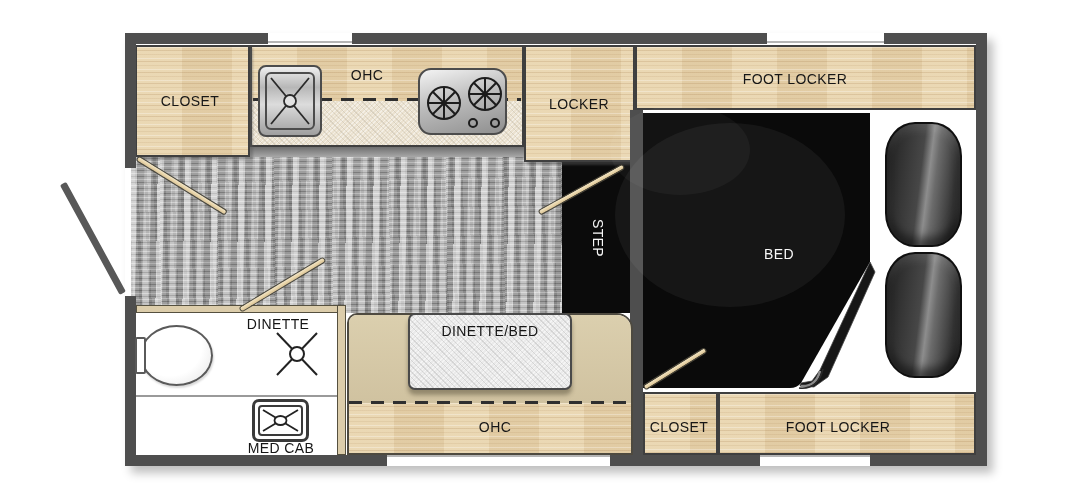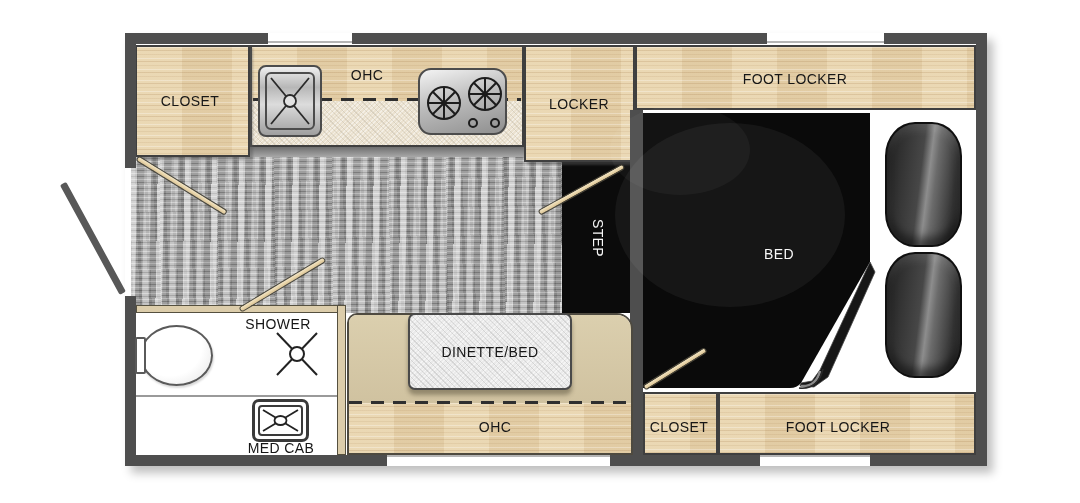--- a/index.html
+++ b/index.html
@@ -204,20 +204,20 @@
 
   <div class="abs" style="left:63px;top:180px;width:125px;height:7px;background:#585858;border-radius:2px;
               transform-origin:0 50%;transform:rotate(61.4deg);box-shadow:0 0 0 1px rgba(255,255,255,.35);"></div>
 
   <div class="lbl" style="left:190px;top:101px;">CLOSET</div>
   <div class="lbl" style="left:367px;top:75px;">OHC</div>
   <div class="lbl" style="left:579px;top:104px;">LOCKER</div>
   <div class="lbl" style="left:795px;top:79px;">FOOT LOCKER</div>
   <div class="lbl light" style="left:761px;top:254px;margin-left:18px;">BED</div>
   <div class="lbl light vert" style="left:598px;top:238px;">STEP</div>
-  <div class="lbl" style="left:278px;top:324px;">SHOWER</div>
+  <div class="lbl" style="left:278px;top:324px;">DINETTE</div>
   <div class="lbl" style="left:281px;top:448px;">MED CAB</div>
-  <div class="lbl" style="left:490px;top:352px;text-align:center;">DINETTE/BED</div>
+  <div class="lbl" style="left:490px;top:331px;text-align:center;">DINETTE/BED</div>
   <div class="lbl" style="left:495px;top:427px;">OHC</div>
   <div class="lbl" style="left:679px;top:427px;">CLOSET</div>
   <div class="lbl" style="left:838px;top:427px;">FOOT LOCKER</div>
 
 </div>
 
 </body></html>

